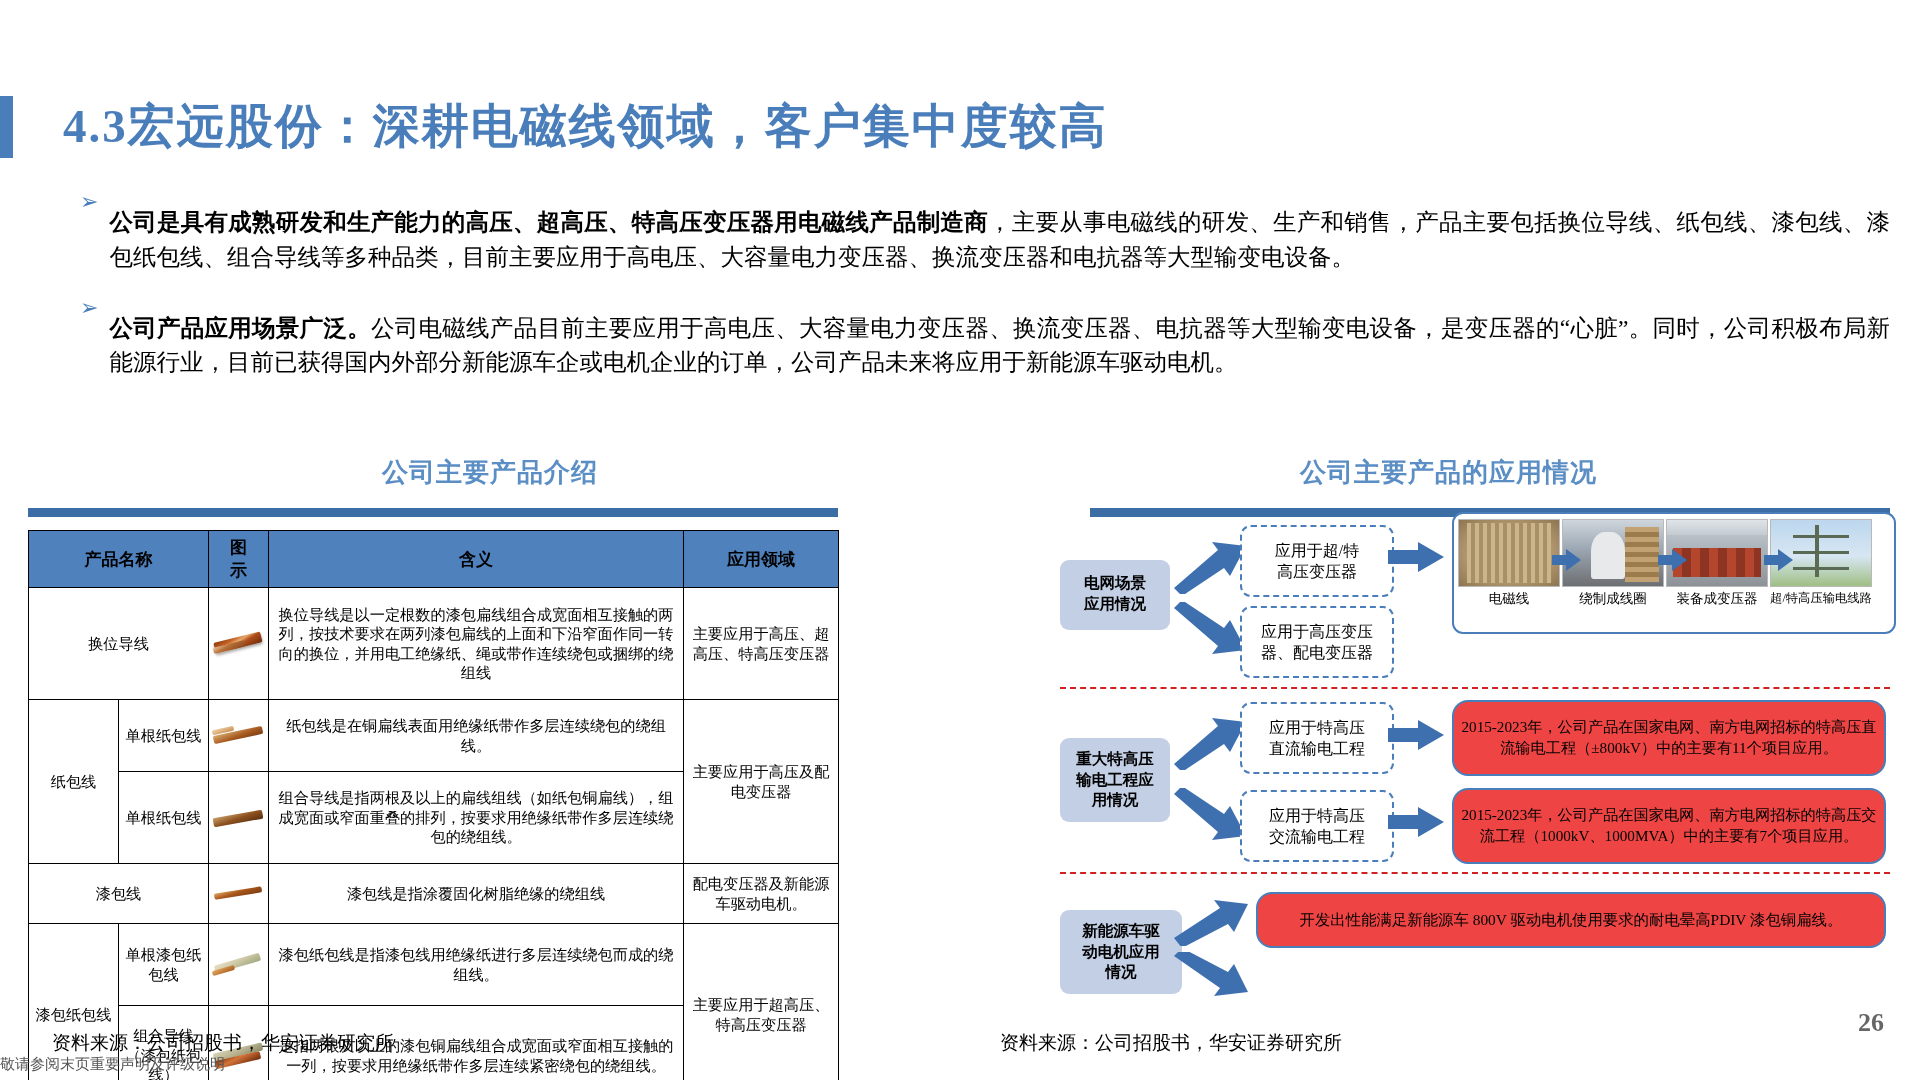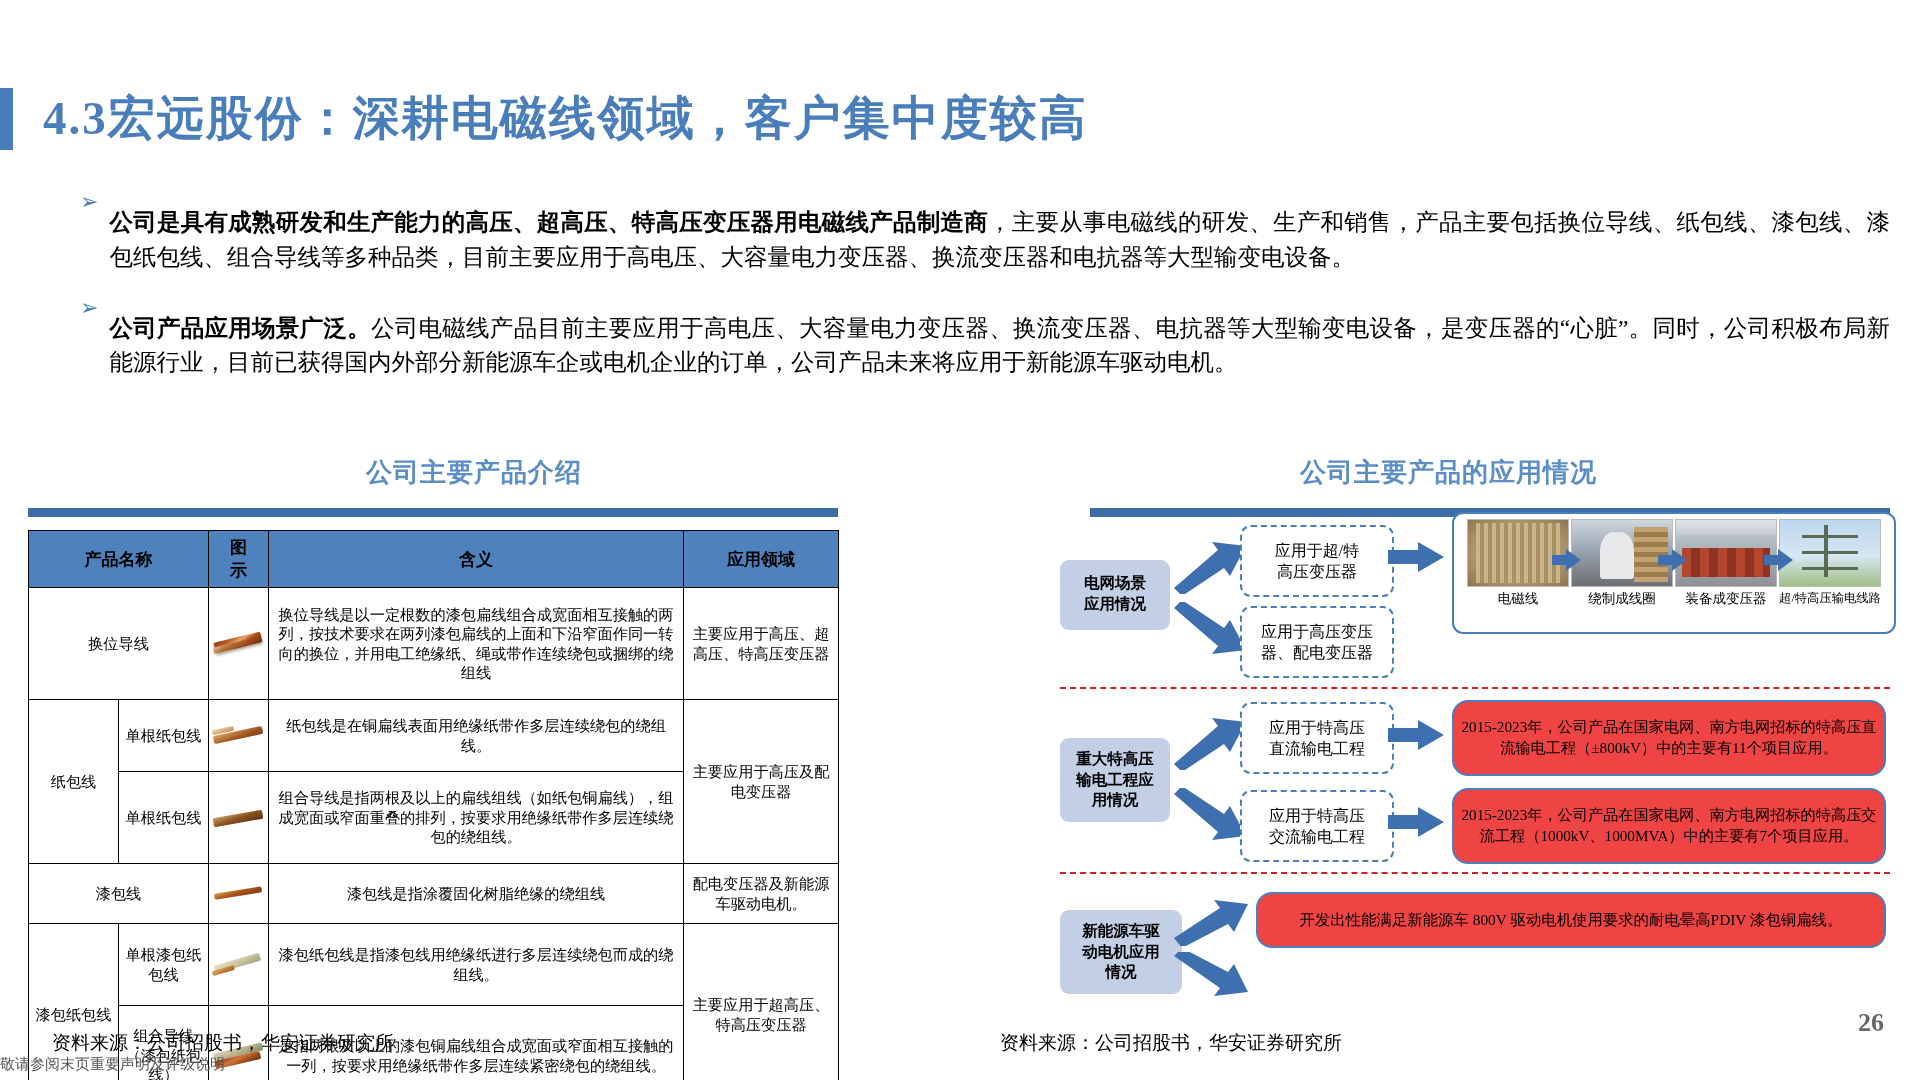--- a/index.html
+++ b/index.html
@@ -6,21 +6,21 @@
   body{
     width:1920px;height:1080px;
     background:#ffffff;
     font-family:"Liberation Serif","DejaVu Serif",serif;
     overflow:hidden;
     position:relative;
   }
   .slide{position:relative;width:1920px;height:1080px;}
 
   
-  .title-row{position:absolute;left:0;top:87px;display:flex;align-items:center;}
+  .title-row{position:absolute;left:0;top:95px;display:flex;align-items:center;gap:20px;}
   .title-bar{width:13px;height:62px;background:#4a7ebb;margin-right:30px;}
   .title-text{
     font-family:"Liberation Serif",serif;
     font-size:47px;font-weight:bold;color:#4a7ebb;letter-spacing:2px;
     white-space:nowrap;
   }
 
   
   .bullets{position:absolute;left:80px;top:185px;width:1810px;}
   .bullet{display:flex;margin-bottom:16px;}
@@ -152,21 +152,21 @@
     <div class="bullet">
       <span class="bullet-mark">➢</span>
       <span class="bullet-text"><b>公司是具有成熟研发和生产能力的高压、超高压、特高压变压器用电磁线产品制造商</b><span>，主要从事电磁线的研发、生产和销售，产品主要包括换位导线、纸包线、漆包线、漆包纸包线、组合导线等多种品类，目前主要应用于高电压、大容量电力变压器、换流变压器和电抗器等大型输变电设备。</span></span>
     </div>
     <div class="bullet">
       <span class="bullet-mark">➢</span>
       <span class="bullet-text"><b>公司产品应用场景广泛。</b><span>公司电磁线产品目前主要应用于高电压、大容量电力变压器、换流变压器、电抗器等大型输变电设备，是变压器的“心脏”。同时，公司积极布局新能源行业，目前已获得国内外部分新能源车企或电机企业的订单，公司产品未来将应用于新能源车驱动电机。</span></span>
     </div>
   </div>
 
-  <div class="sec-title" style="left:366px;top:455px;">公司主要产品介绍</div>
+  <div class="sec-title" style="left:382px;top:455px;">公司主要产品介绍</div>
   <div class="sec-rule" style="left:28px;top:508px;width:810px;"></div>
 
   <div class="sec-title" style="left:1300px;top:455px;">公司主要产品的应用情况</div>
   <div class="sec-rule" style="left:1090px;top:508px;width:800px;"></div>
 
   <table class="tbl">
     <colgroup>
       <col style="width:90px">
         <col style="width:90px">
         <col style="width:60px">
@@ -263,21 +263,21 @@
       <polygon points="2,6 46,44 40,52 74,48 58,18 52,26 10,-2" fill="#3e6fae"></polygon>
     </svg>
 
     <div class="node-dash" style="left:180px;top:86px;width:140px;height:62px;">应用于高压变压<br>器、配电变压器</div>
     <div class="node-dash" style="left:180px;top:5px;width:140px;height:62px;">应用于超/特<br>高压变压器</div>
 
     <svg class="arrow" style="left:328px;top:20px;" width="58" height="34">
       <polygon points="0,10 30,10 30,2 56,17 30,32 30,24 0,24" fill="#3e6fae"></polygon>
     </svg>
 
-    <div class="photos" style="left:392px;top:-8px;width:430px;height:108px;justify-content:center;">
+    <div class="photos" style="left:392px;top:-8px;width:430px;height:108px;">
       <div class="ph">
         <span class="img img-spool"></span>
         <span class="cap">电磁线</span>
       </div>
       <div class="ph">
         <span class="img img-worker"></span>
         <span class="cap">绕制成线圈</span>
       </div>
       <div class="ph">
         <span class="img img-factory"></span>

